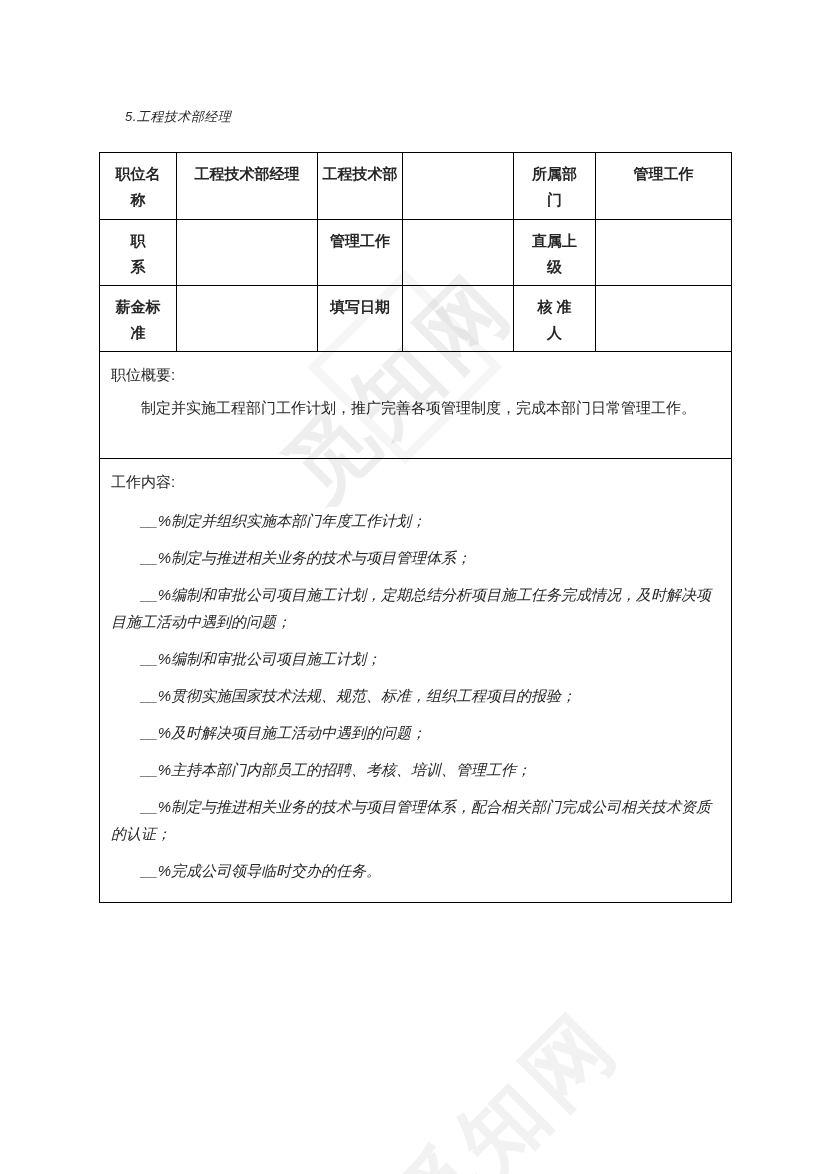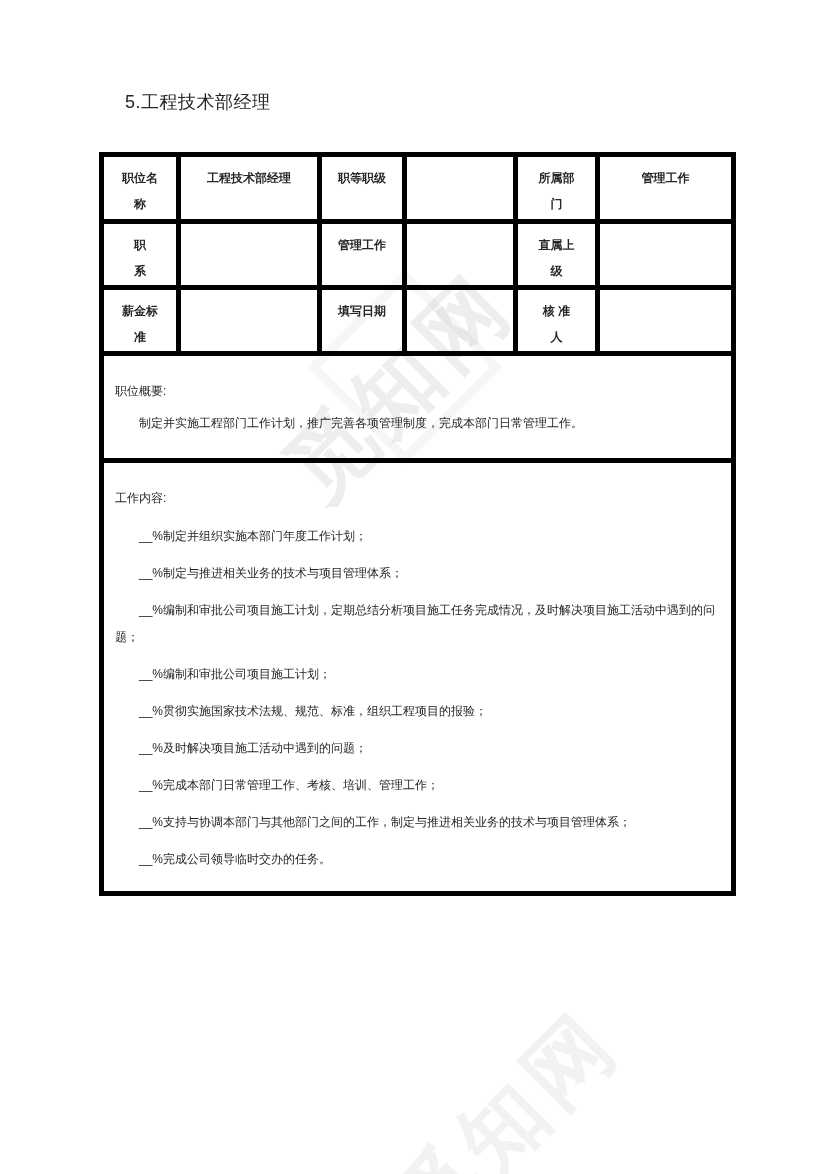--- a/index.html
+++ b/index.html
@@ -30,35 +30,36 @@
   .wm-diamond {
     position:absolute;
     left:336px; top:298px;
     width:138px; height:138px;
     border:9px solid rgba(125,125,125,0.07);
     transform:rotate(45deg);
   }
 
   .doc-title {
     position:absolute;
-    left:125px; top:90px;
-    font-size:18px;
+    left:125px; top:108px;
+    font-size:13px;
     letter-spacing:0.5px;
+    font-style:italic;
   }
 
   table.job-table {
     position:absolute;
     left:99px; top:152px;
     width:632px;
     border-collapse:collapse;
     table-layout:fixed;
   }
   .job-table td {
-    border:5px solid #000000;
-    font-size:12px;
+    border:1px solid #000000;
+    font-size:15px;
     vertical-align:top;
   }
   
   .grid td {
     text-align:center;
     padding-top:8px;
     line-height:26px;
     white-space:pre-line;
     font-weight:bold;
   }
@@ -67,30 +68,31 @@
   .row-3 td { height:66px; }
 
   
   .sec {
     text-align:left;
     padding:6px 11px 8px 11px;
     font-weight:normal;
   }
   .sec-summary { height:107px; }
   .sec-duties  { height:432px; }
-  .sec-head { line-height:30px; margin:14px 0 2px 0; }
+  .sec-head { line-height:30px; margin:2px 0 2px 0; }
   .summary-body {
     text-indent:2em;
     line-height:31px;
     margin:1px 0;
   }
   .duty {
     text-indent:2em;
     line-height:27px;
     margin:10px 0;
+    font-style:italic;
   }
 </style>
 </head>
 <body>
 
 <div class="page">
 
   <div class="wm-diamond"></div>
   <div class="wm-text wm-center">觅知网</div>
   <div class="wm-text wm-bottom">觅知网</div>
@@ -105,21 +107,21 @@
       <col style="width:111px">
       <col style="width:82px">
       <col style="width:136px">
     </colgroup>
 
     <tbody>
         <tr class="grid row-1">
       <td>职位名
 称</td>
       <td>工程技术部经理</td>
-      <td>职等职级</td>
+      <td>工程技术部</td>
       <td></td>
       <td>所属部
 门</td>
       <td>管理工作</td>
     </tr>
 
     <tr class="grid row-2">
       <td>职
 系</td>
       <td></td>
@@ -150,21 +152,21 @@
 
     <tr>
       <td class="sec sec-duties" colspan="6">
         <p class="sec-head">工作内容:</p>
         <p class="duty">__%制定并组织实施本部门年度工作计划；</p>
         <p class="duty">__%制定与推进相关业务的技术与项目管理体系；</p>
         <p class="duty">__%编制和审批公司项目施工计划，定期总结分析项目施工任务完成情况，及时解决项目施工活动中遇到的问题；</p>
         <p class="duty">__%编制和审批公司项目施工计划；</p>
         <p class="duty">__%贯彻实施国家技术法规、规范、标准，组织工程项目的报验；</p>
         <p class="duty">__%及时解决项目施工活动中遇到的问题；</p>
-        <p class="duty">__%完成本部门日常管理工作、考核、培训、管理工作；</p>
-        <p class="duty">__%支持与协调本部门与其他部门之间的工作，制定与推进相关业务的技术与项目管理体系；</p>
+        <p class="duty">__%主持本部门内部员工的招聘、考核、培训、管理工作；</p>
+        <p class="duty">__%制定与推进相关业务的技术与项目管理体系，配合相关部门完成公司相关技术资质的认证；</p>
         <p class="duty">__%完成公司领导临时交办的任务。</p>
       </td>
     </tr>
   </tbody>
     </table>
 
 </div>
 
 </body></html>

